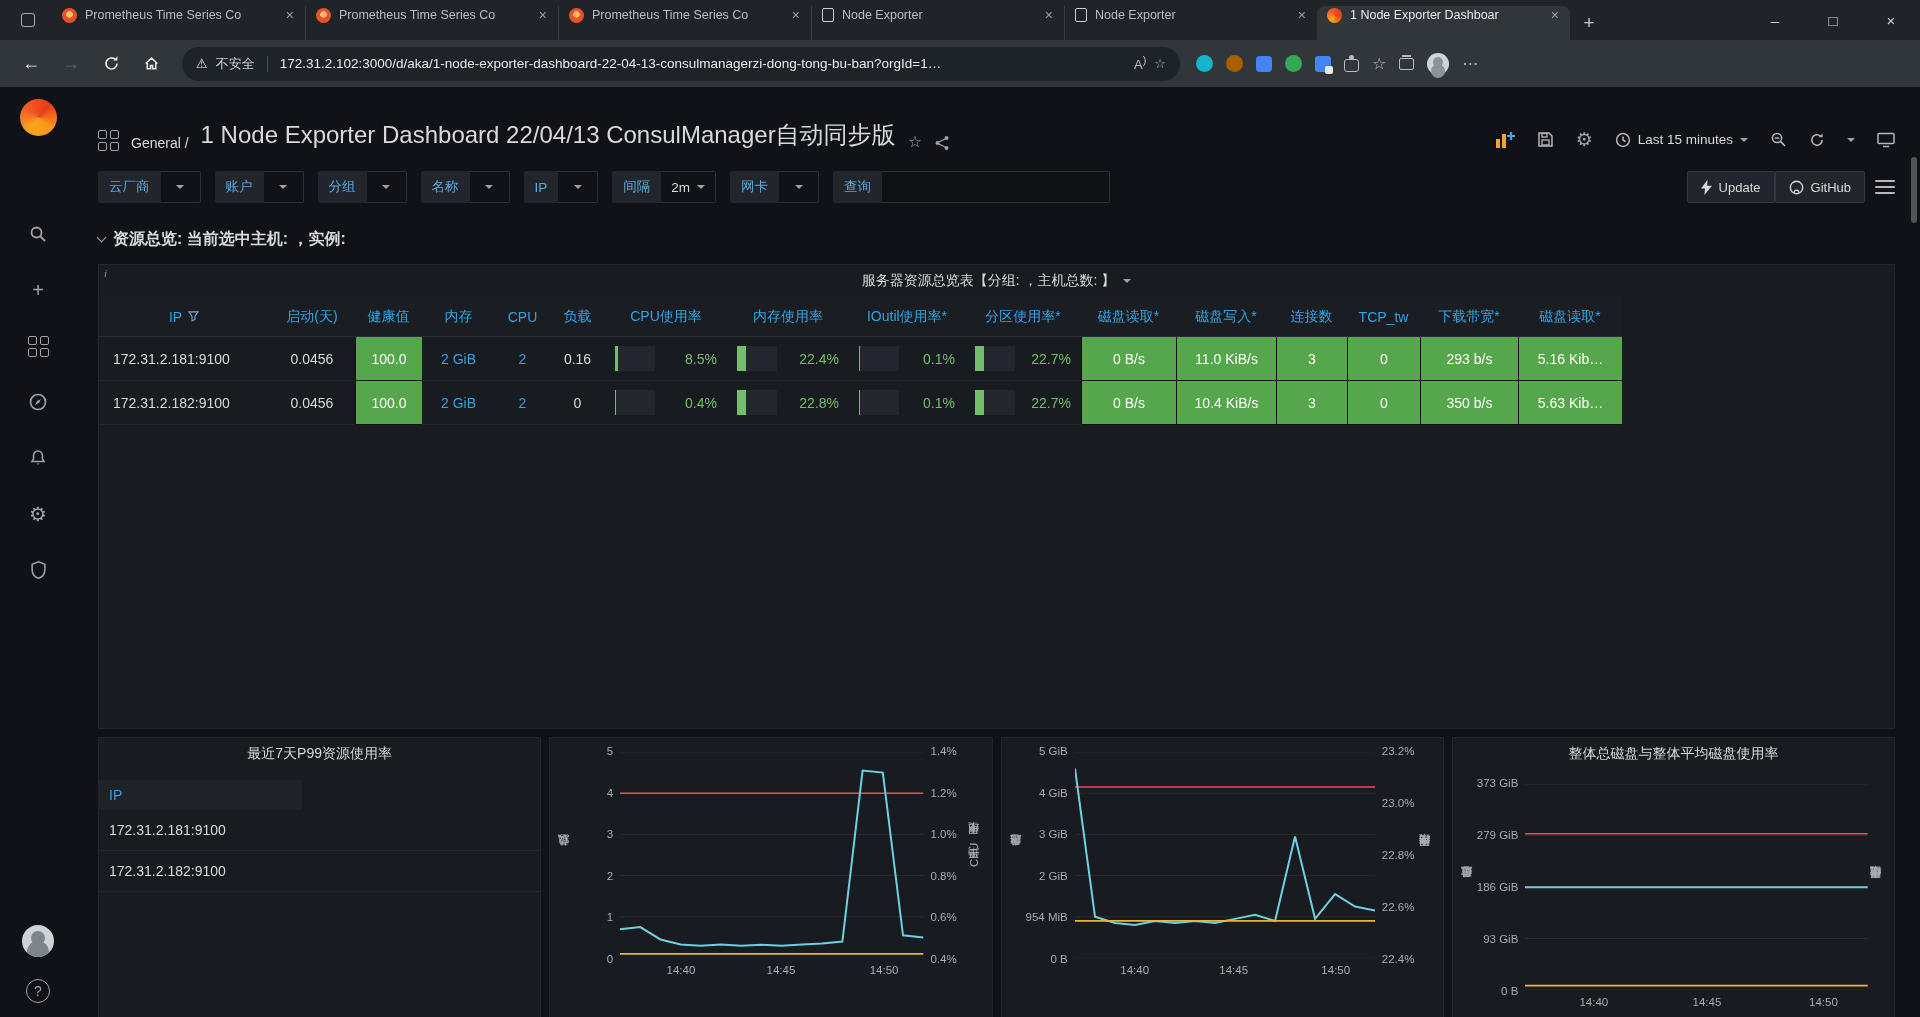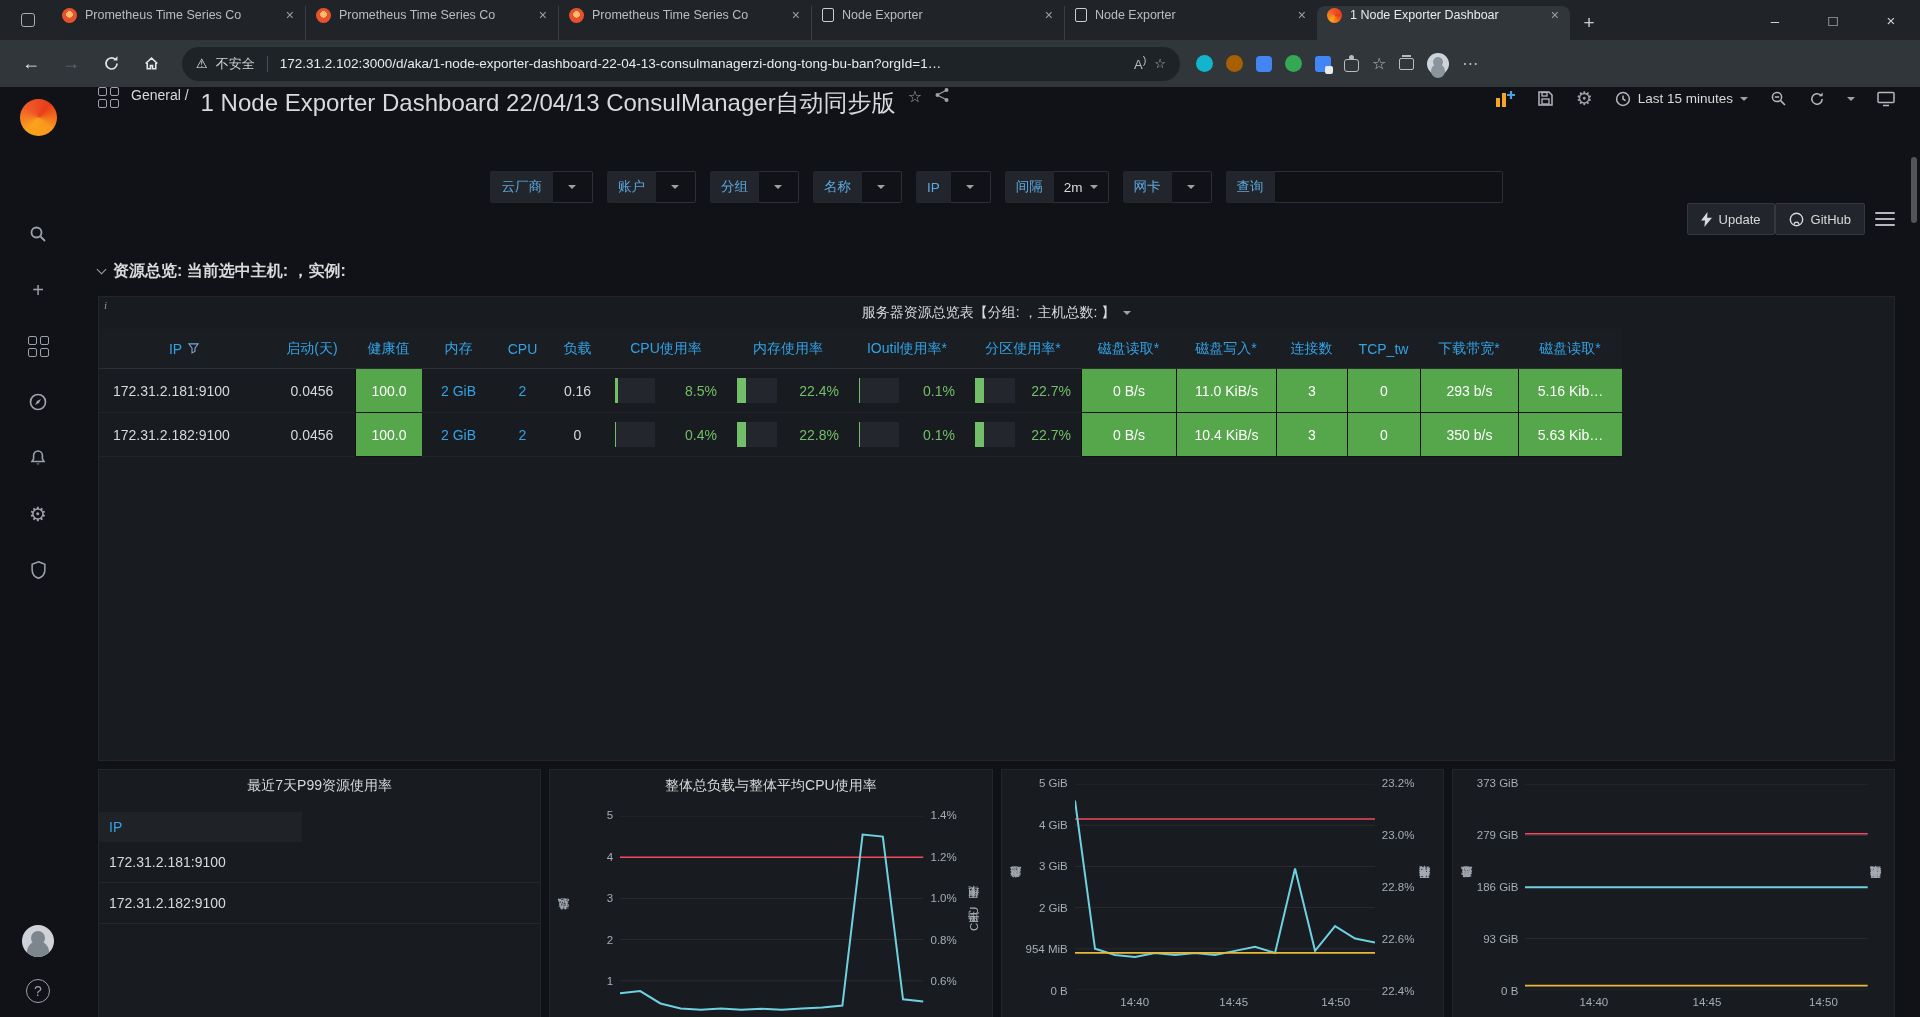--- a/index.html
+++ b/index.html
@@ -66,29 +66,29 @@
   .sicon { width:22px; height:22px; display:flex; align-items:center; justify-content:center; color:#9da1a8; font-size:20px; }
   .grid4 { display:grid; grid-template-columns:9px 9px; grid-template-rows:9px 9px; gap:3px; }
   .grid4 span { border:1.7px solid #9da1a8; border-radius:2px; }
   .side-bottom { position:absolute; bottom:0; left:0; width:76px; display:flex; flex-direction:column; align-items:center; gap:22px; padding-bottom:14px; }
   .avatar-lg { width:32px; height:32px; border-radius:50%; background:#cfd3d8; position:relative; overflow:hidden; }
   .avatar-lg::after { content:""; position:absolute; left:9px; top:6px; width:14px; height:14px; border-radius:50%; background:#7d858d; box-shadow:0 14px 0 4px #7d858d; }
   .help-circle { width:24px; height:24px; border:1.8px solid #9da1a8; border-radius:50%; color:#9da1a8;
     font-size:14px; display:flex; align-items:center; justify-content:center; }
 
   .main { position:absolute; left:76px; top:0; right:0; bottom:0; padding:0 25px 0 22px; }
-  .dash-nav { height:64px; display:flex; align-items:flex-start; gap:12px; color:#d8d9da; }
+  .dash-nav { height:64px; display:flex; align-items:flex-end; gap:12px; color:#d8d9da; }
   .crumb { display:flex; align-items:center; gap:10px; font-size:14px; color:#d8d9da; }
   .dash-title { font-size:24px; white-space:nowrap; }
   .nav-ic { color:#9da1a8; font-size:16px; display:flex; align-items:center; }
   .nav-right { margin-left:auto; display:flex; align-items:center; gap:22px; color:#b4b7bd; }
   .timepick { display:flex; align-items:center; gap:7px; font-size:13.5px; color:#d8d9da; }
   .tri { width:0; height:0; border-left:4px solid transparent; border-right:4px solid transparent; border-top:4.5px solid #9da1a8; display:inline-block; }
 
-  .vars-row { margin-top:20px; display:flex; align-items:center;flex-direction:column; }
+  .vars-row { margin-top:20px; display:flex; align-items:center; }
   .vars { display:flex; align-items:center; gap:14px; flex-wrap:nowrap; }
   .var-group { display:flex; align-items:stretch; height:32px; }
   .var-label { background:#22252b; color:#5ca9dd; font-size:13.5px; display:flex; align-items:center; padding:0 11px; border-radius:2px 0 0 2px; }
   .var-picker { background:#111217; border:1px solid #2c3036; border-left:none; min-width:40px;
     display:flex; align-items:center; justify-content:center; gap:7px; padding:0 10px; color:#d8d9da; font-size:13.5px; border-radius:0 2px 2px 0; }
   .var-input { width:228px; background:#0f1115; border:1px solid #2c3036; border-left:none; color:#d8d9da; font-size:13px; padding:0 8px; border-radius:0 2px 2px 0; }
   .vars-right { margin-left:auto; display:flex; align-items:center; }
   .gbtn { height:32px; background:#22252b; border:1px solid #34373d; border-radius:2px; color:#d8d9da;
     font-size:13px; display:flex; align-items:center; gap:7px; padding:0 13px; }
   .burger { width:20px; height:14px; display:flex; flex-direction:column; justify-content:space-between; margin-left:10px; }
@@ -555,21 +555,20 @@
       <div class="bottom">
         <section class="panel">
           <div class="ptitle">最近7天P99资源使用率</div>
           <div class="p99-head">IP</div>
           <div id="p99-rows">
               <div class="p99-row">172.31.2.181:9100</div>
               <div class="p99-row">172.31.2.182:9100</div>
             </div>
         </section>
         <section class="panel chart-panel">
-            <div class="ptitle">整体总负载与整体平均CPU使用率</div>
             <div class="chart-body">
               <div class="axis-title">总负载</div>
               <div class="ticks left-ticks">
                 <div class="tick">5</div>
                 <div class="tick">4</div>
                 <div class="tick">3</div>
                 <div class="tick">2</div>
                 <div class="tick">1</div>
                 <div class="tick">0</div>
               </div>
@@ -635,20 +634,21 @@
                 <div class="tick">23.2%</div>
                 <div class="tick">23.0%</div>
                 <div class="tick">22.8%</div>
                 <div class="tick">22.6%</div>
                 <div class="tick">22.4%</div>
               </div>
               <div class="axis-title">平均内存使用率</div>
             </div>
           </section>
         <section class="panel chart-panel">
+            <div class="ptitle">整体总磁盘与整体平均磁盘使用率</div>
             <div class="chart-body">
               <div class="axis-title">总磁盘量</div>
               <div class="ticks left-ticks">
                 <div class="tick">373 GiB</div>
                 <div class="tick">279 GiB</div>
                 <div class="tick">186 GiB</div>
                 <div class="tick">93 GiB</div>
                 <div class="tick">0 B</div>
               </div>
               <div class="plot">

